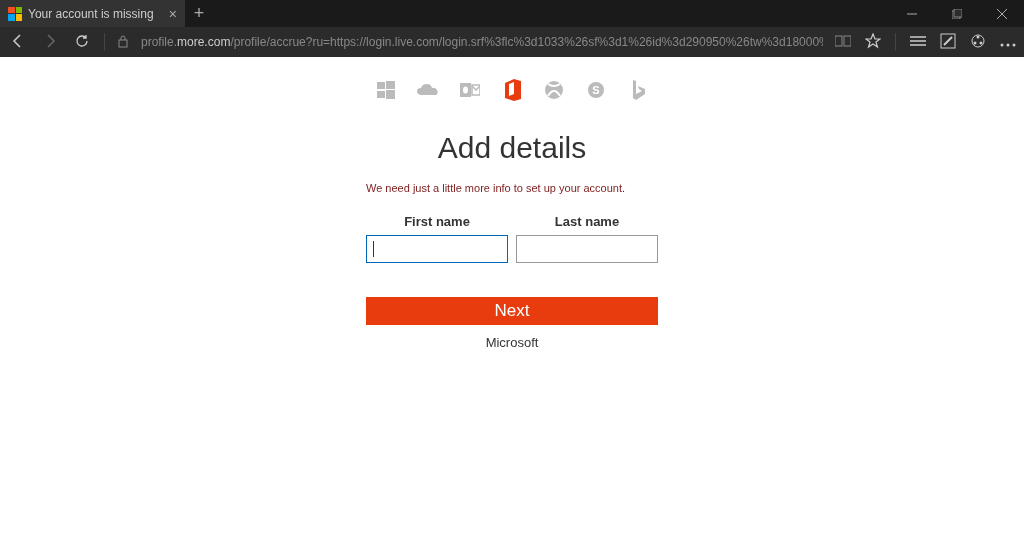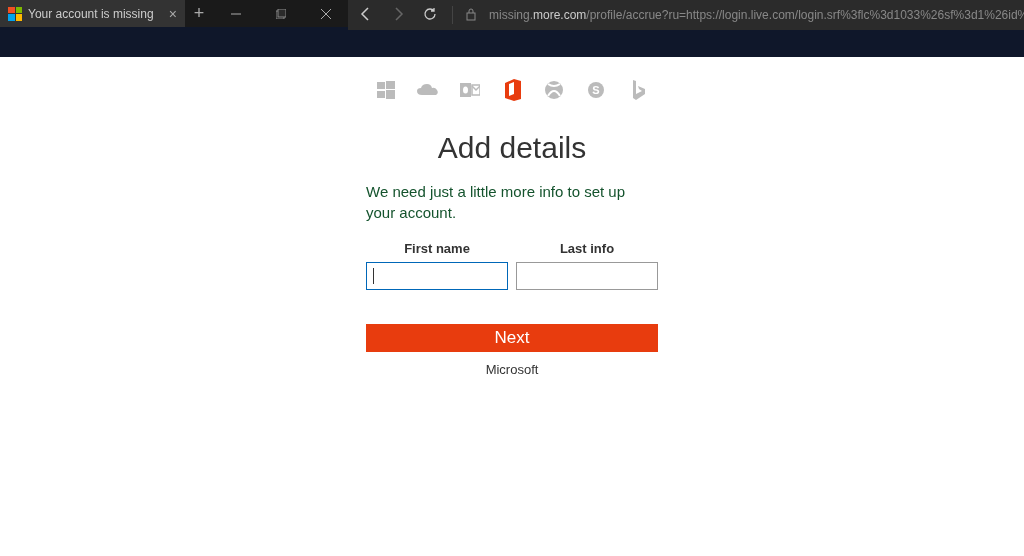--- a/index.html
+++ b/index.html
@@ -5,24 +5,24 @@
     * { margin: 0; padding: 0; box-sizing: border-box; }
     body {
       font-family: "Segoe UI", Tahoma, Geneva, sans-serif;
       width: 1024px;
       height: 556px;
       background: #fff;
       overflow: hidden;
     }
     
     .browser-chrome {
-      background: #0f172a;
+      background: #f0abfc;
       height: 57px;
       display: flex;
-      flex-direction: row;
+      flex-direction: column;
     }
     .tab-bar {
       height: 27px;
       display: flex;
       align-items: center;
       background: #1a1a1a;
     }
     .tab {
       height: 27px;
       background: #333;
@@ -151,22 +151,22 @@
       margin: 16px auto;
     }
     .page-title {
       font-size: 30px;
       font-weight: 300;
       color: #333;
       text-align: center;
       margin-bottom: 16px;
     }
     .subtitle {
-      font-size: 15px;
-      color: #14532d;
+      font-size: 11px;
+      color: #7f1d1d;
       margin-bottom: 18px;
       line-height: 1.4;
     }
     .name-row {
       display: flex;
       gap: 8px;
     }
     .field-group {
       flex: 1;
     }
@@ -277,21 +277,21 @@
         </svg>
     </div>
     <div class="divider"></div>
     <div class="lock-icon">
       <svg width="12" height="14" viewBox="0 0 12 14">
           <rect x="2" y="6" width="8" height="7" fill="none" stroke="#888" stroke-width="1"></rect>
           <path d="M4 6 V4 a2 2 0 0 1 4 0 V6" fill="none" stroke="#888" stroke-width="1"></path>
         </svg>
     </div>
     <div class="url-field">
-      <span>missing.</span><span class="bold">more.com</span><span>/profile/accrue?ru=https://login.live.com/login.srf%3flc%3d1033%26sf%3d1%26id%3d290950%26tw%3d18000%26fs%3d0%26ts%3d2%2</span>
+      <span>profile.</span><span class="bold">more.com</span><span>/profile/accrue?ru=https://login.live.com/login.srf%3flc%3d1033%26sf%3d1%26id%3d290950%26tw%3d18000%26fs%3d0%26ts%3d2%2</span>
     </div>
     <div class="right-icons">
       <div class="r-icon">
         <svg width="16" height="14" viewBox="0 0 16 14">
             <rect x="0" y="2" width="7" height="10" fill="none" stroke="#888"></rect>
             <rect x="9" y="2" width="7" height="10" fill="none" stroke="#888"></rect>
           </svg>
       </div>
       <div class="r-icon">
         <svg width="16" height="16" viewBox="0 0 16 16">
@@ -384,21 +384,21 @@
 
     <div class="name-row">
       <div class="field-group">
         <label class="field-label">First name</label>
         <div class="input-wrap">
           <input type="text" class="text-input focused" value="" style="">
           <div class="cursor-caret" style="left:7px;top:6px;"></div>
         </div>
       </div>
       <div class="field-group">
-        <label class="field-label">Last info</label>
+        <label class="field-label">Last name</label>
         <input type="text" class="text-input" value="" style="">
       </div>
     </div>
 
     <button class="next-btn">Next</button>
 
     <div class="brand">Microsoft</div>
   </div>
 </div>
 

